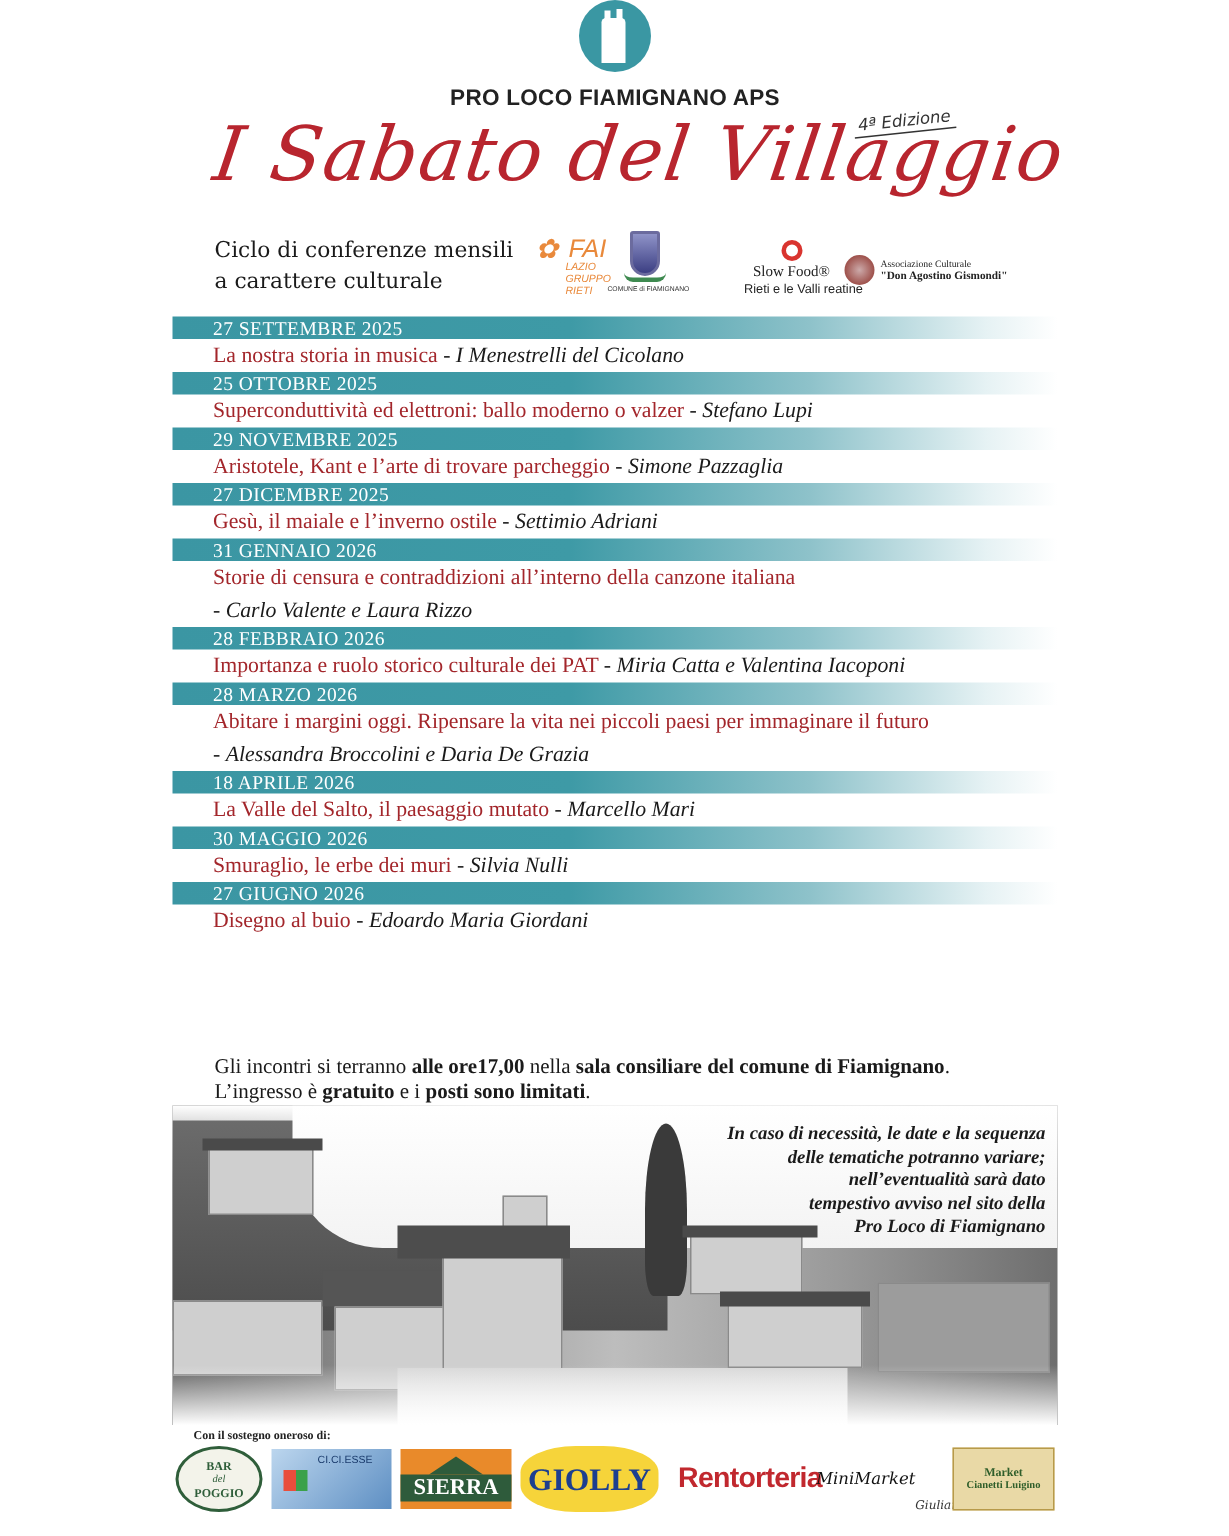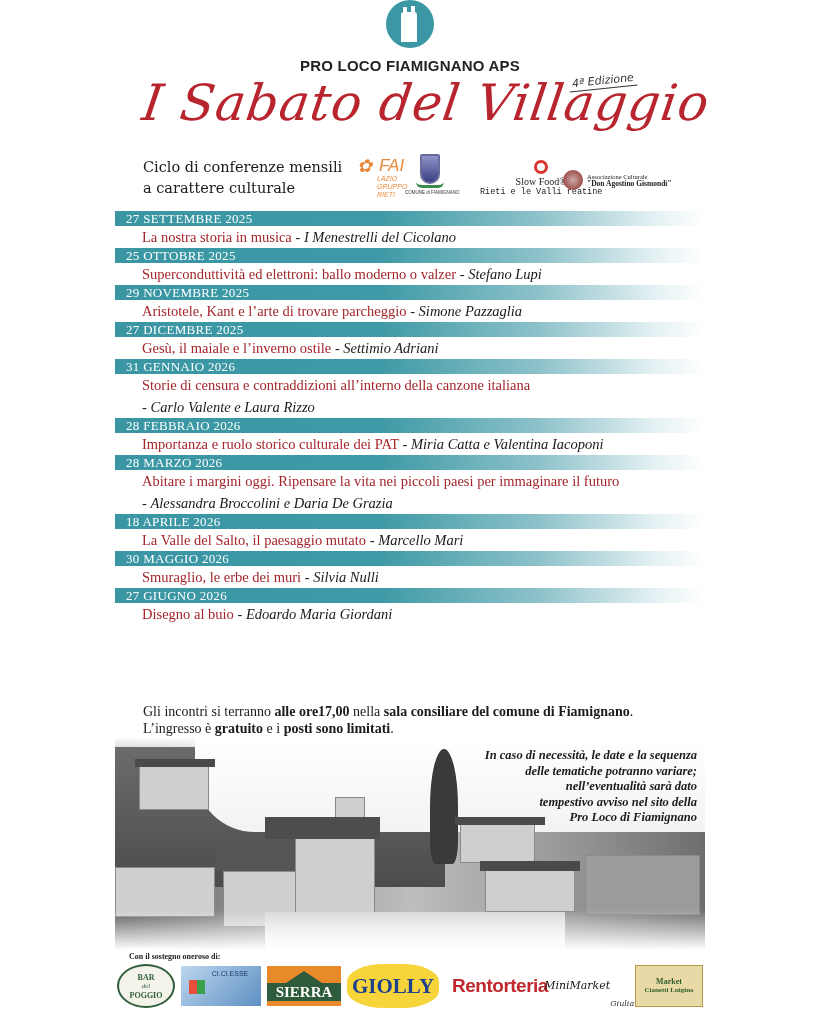--- a/index.html
+++ b/index.html
@@ -26,29 +26,29 @@
   .fai-mark { display: inline-block; width: 18px; height: 18px; color: #e9893b; font-size: 18px; line-height: 18px; vertical-align: top; }
   .fai-text { display: inline-block; font-family: "Liberation Sans", sans-serif; color: #e9893b; font-size: 17px; vertical-align: top; line-height: 18px; }
   .fai-sub { font-family: "Liberation Sans", sans-serif; font-size: 7px; color: #e9893b; line-height: 8px; margin-left: 20px; }
   .comune { left: 290px; top: 154px; width: 50px; text-align: center; }
   .crest { width: 20px; height: 30px; margin: 0 auto; border: 2px solid #6b6b9e; border-radius: 2px 2px 10px 10px; background: linear-gradient(#8f93c8, #3c3f83); }
   .crest-leaves { width: 28px; height: 6px; margin: -2px auto 0; border-bottom: 3px solid #3e8a50; border-radius: 0 0 14px 14px; }
   .comune-label { font-family: "Liberation Sans", sans-serif; font-size: 4.5px; color: #333; margin-top: 2px; white-space: nowrap; }
   .slowfood { left: 365px; top: 160px; text-align: center; }
   .snail { width: 14px; height: 14px; border-radius: 50%; border: 3px solid #d9342f; margin: 0 auto 2px; }
   .sf-title { font-family: "Liberation Serif", serif; font-size: 10px; color: #222; line-height: 11px; }
-  .sf-sub { font-family: Liberation Mono, monospace; font-size: 8.5px; color: #222; line-height: 10px; }
+  .sf-sub { font-family: Liberation Sans, sans-serif; font-size: 8.5px; color: #222; line-height: 10px; margin-left: 16px; }
   .assoc { left: 448px; top: 170px; }
   .assoc-seal { display: inline-block; width: 20px; height: 20px; border-radius: 50%; background: radial-gradient(#caa, #8a2a22); vertical-align: middle; }
   .assoc-text { display: inline-block; vertical-align: middle; font-family: "Liberation Serif", serif; font-size: 6.5px; line-height: 7px; color: #222; }
   .assoc-text b { font-size: 7.5px; }
 
   
   .schedule { position: absolute; left: 0; top: 211px; width: 590px; }
-  .date-band { height: 15px; background: linear-gradient(90deg, #3b96a3 0%, #3e9aa6 45%, #8ec2ca 72%, #e6f2f4 92%, rgba(255,255,255,0) 100%); color: #ffffff; font-family: "Liberation Serif", serif; font-size: 13px; line-height: 15px; padding-left: 11px; letter-spacing: 0.3px; }
+  .date-band { height: 15px; background: linear-gradient(90deg, #3b96a3 0%, #3e9aa6 45%, #8ec2ca 72%, #e6f2f4 92%, rgba(255,255,255,0) 100%); color: #ffffff; font-family: "Liberation Serif", serif; font-size: 13px; line-height: 15px; padding-left: 27px; letter-spacing: 0.3px; }
   .talk { padding-left: 27px; font-family: "Liberation Serif", serif; font-size: 14.5px; font-weight: normal; line-height: 22px; color: #a3262b; white-space: nowrap; }
   .talk .dash { color: #1a1a1a; }
   .talk .speaker { color: #1a1a1a; font-style: italic; }
   .talk.two-line { line-height: 22px; }
 
   .info { position: absolute; left: 28px; top: 703px; font-family: Liberation Serif, serif; font-size: 14px; line-height: 17px; color: #1a1a1a; }
   .info b { font-weight: bold; }
 
   
   .photo { position: absolute; left: 0; top: 737px; width: 590px; height: 213px; overflow: hidden;

